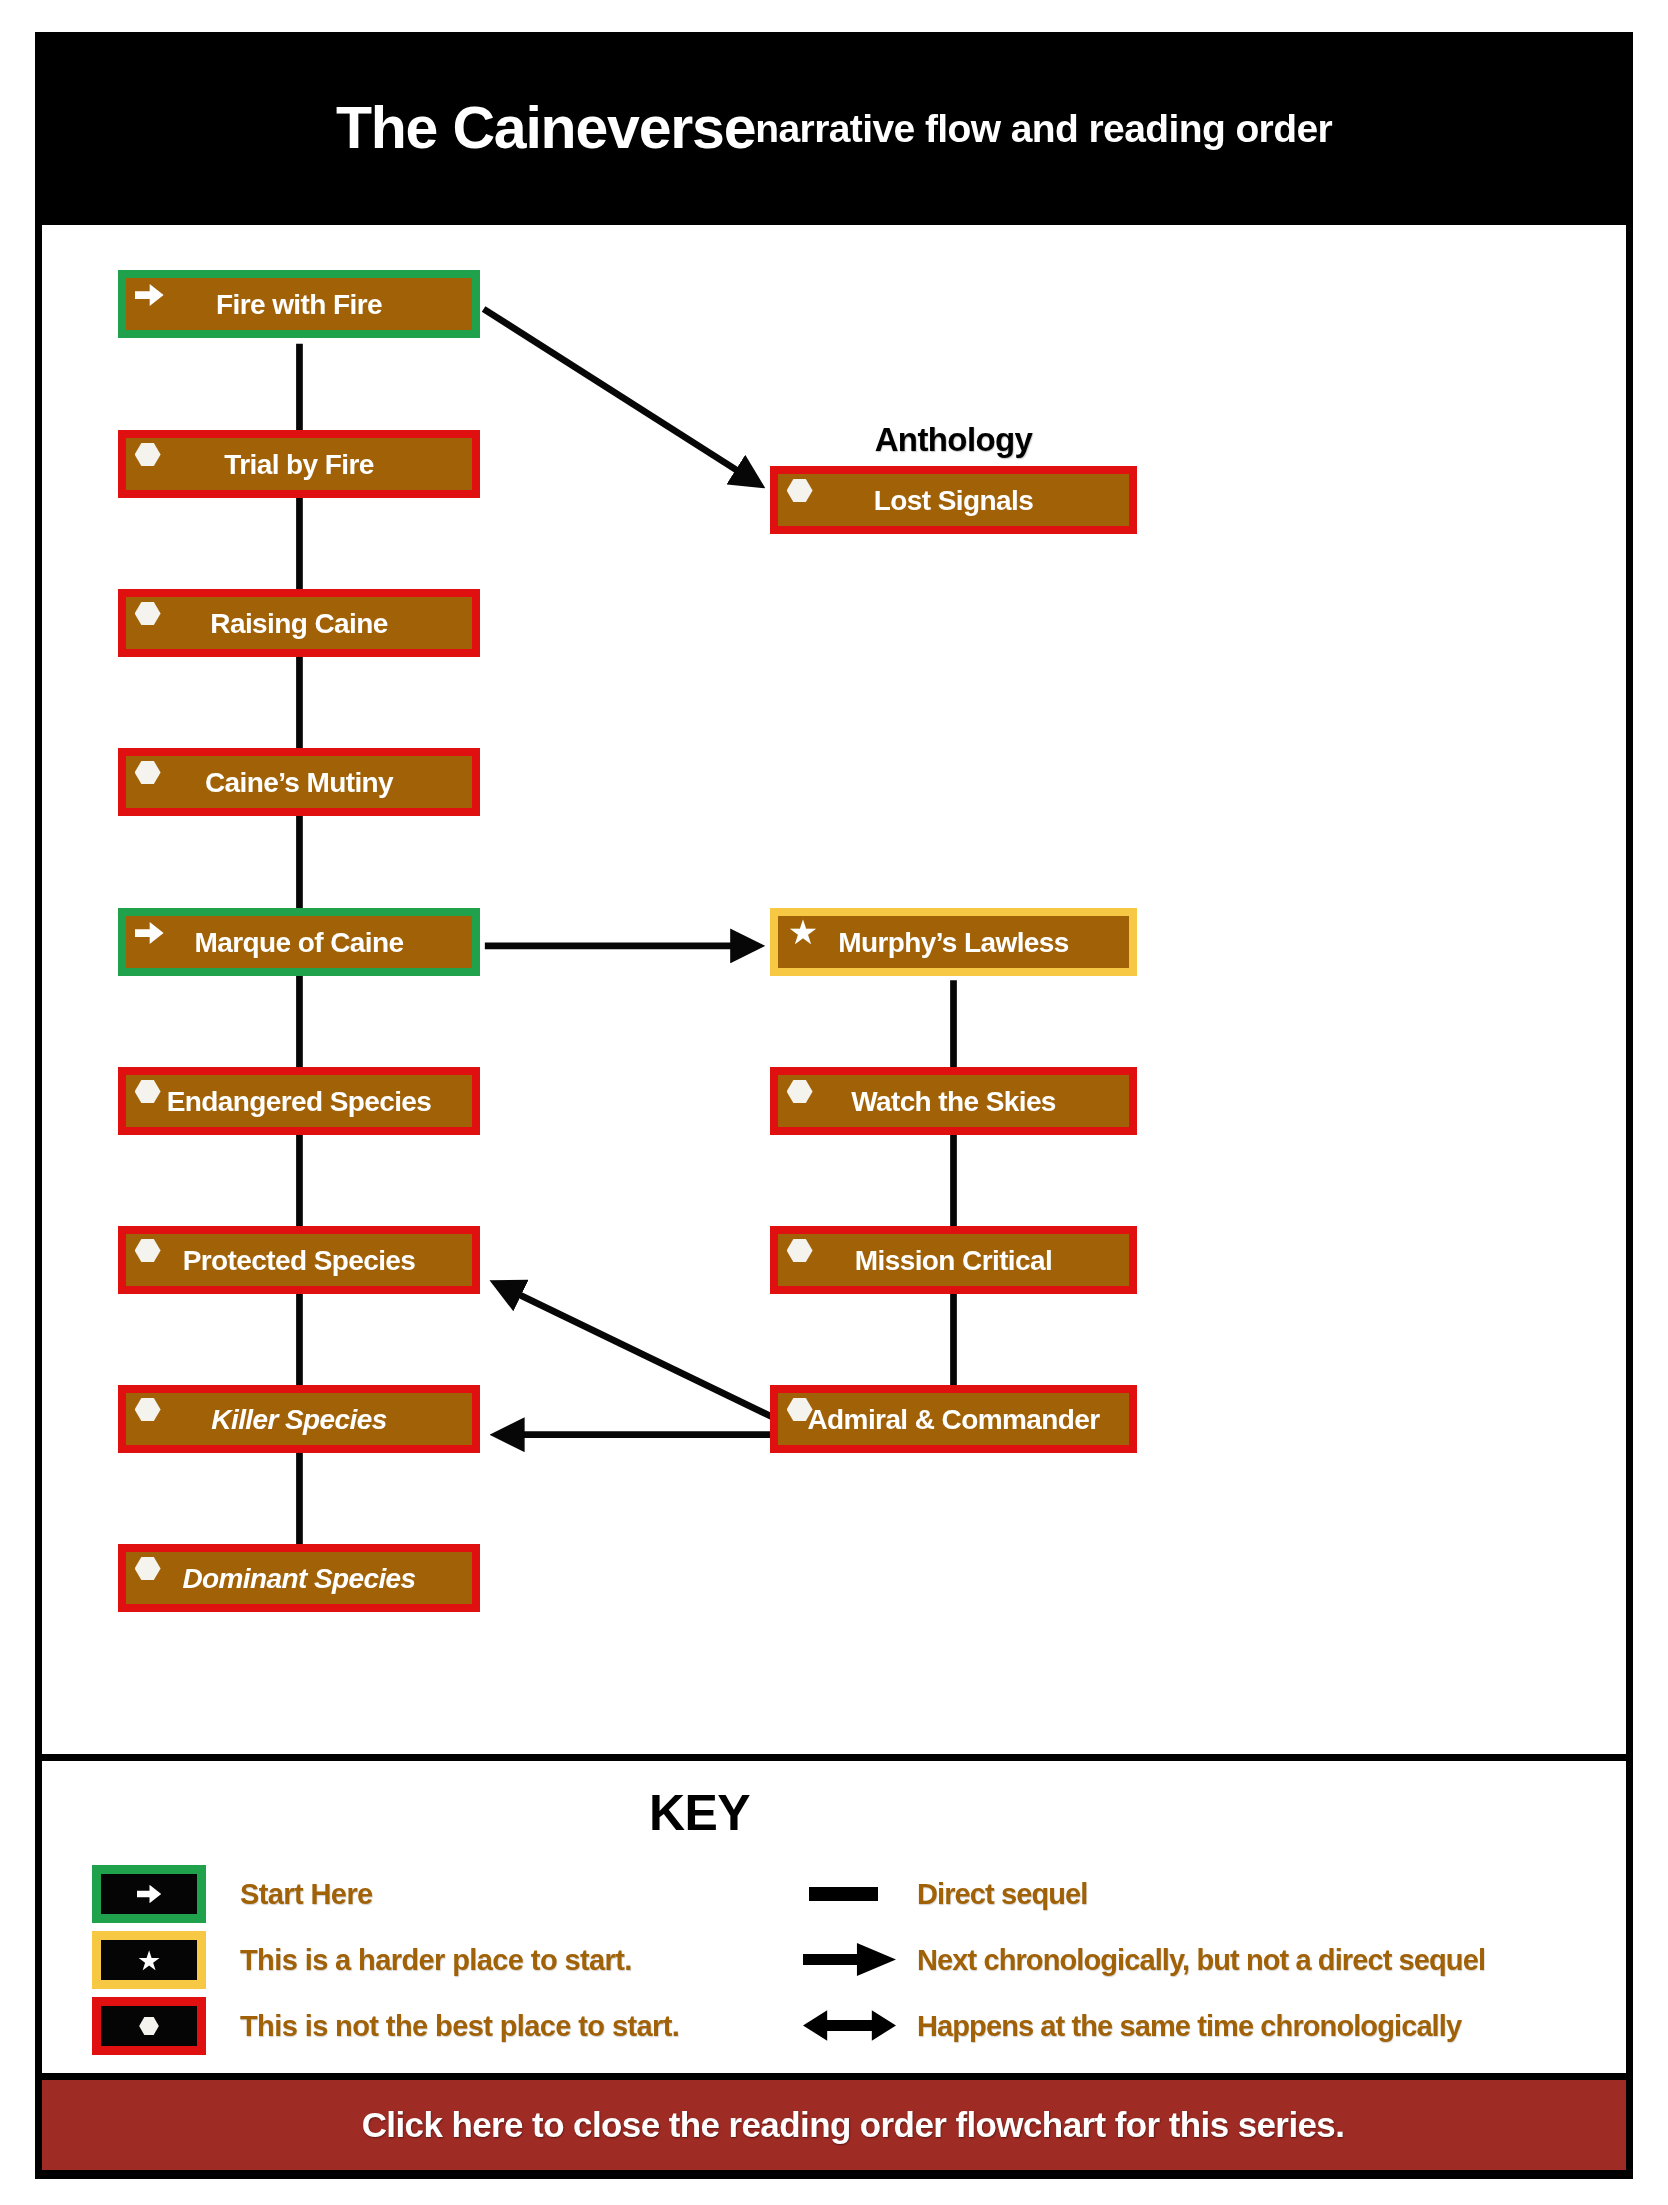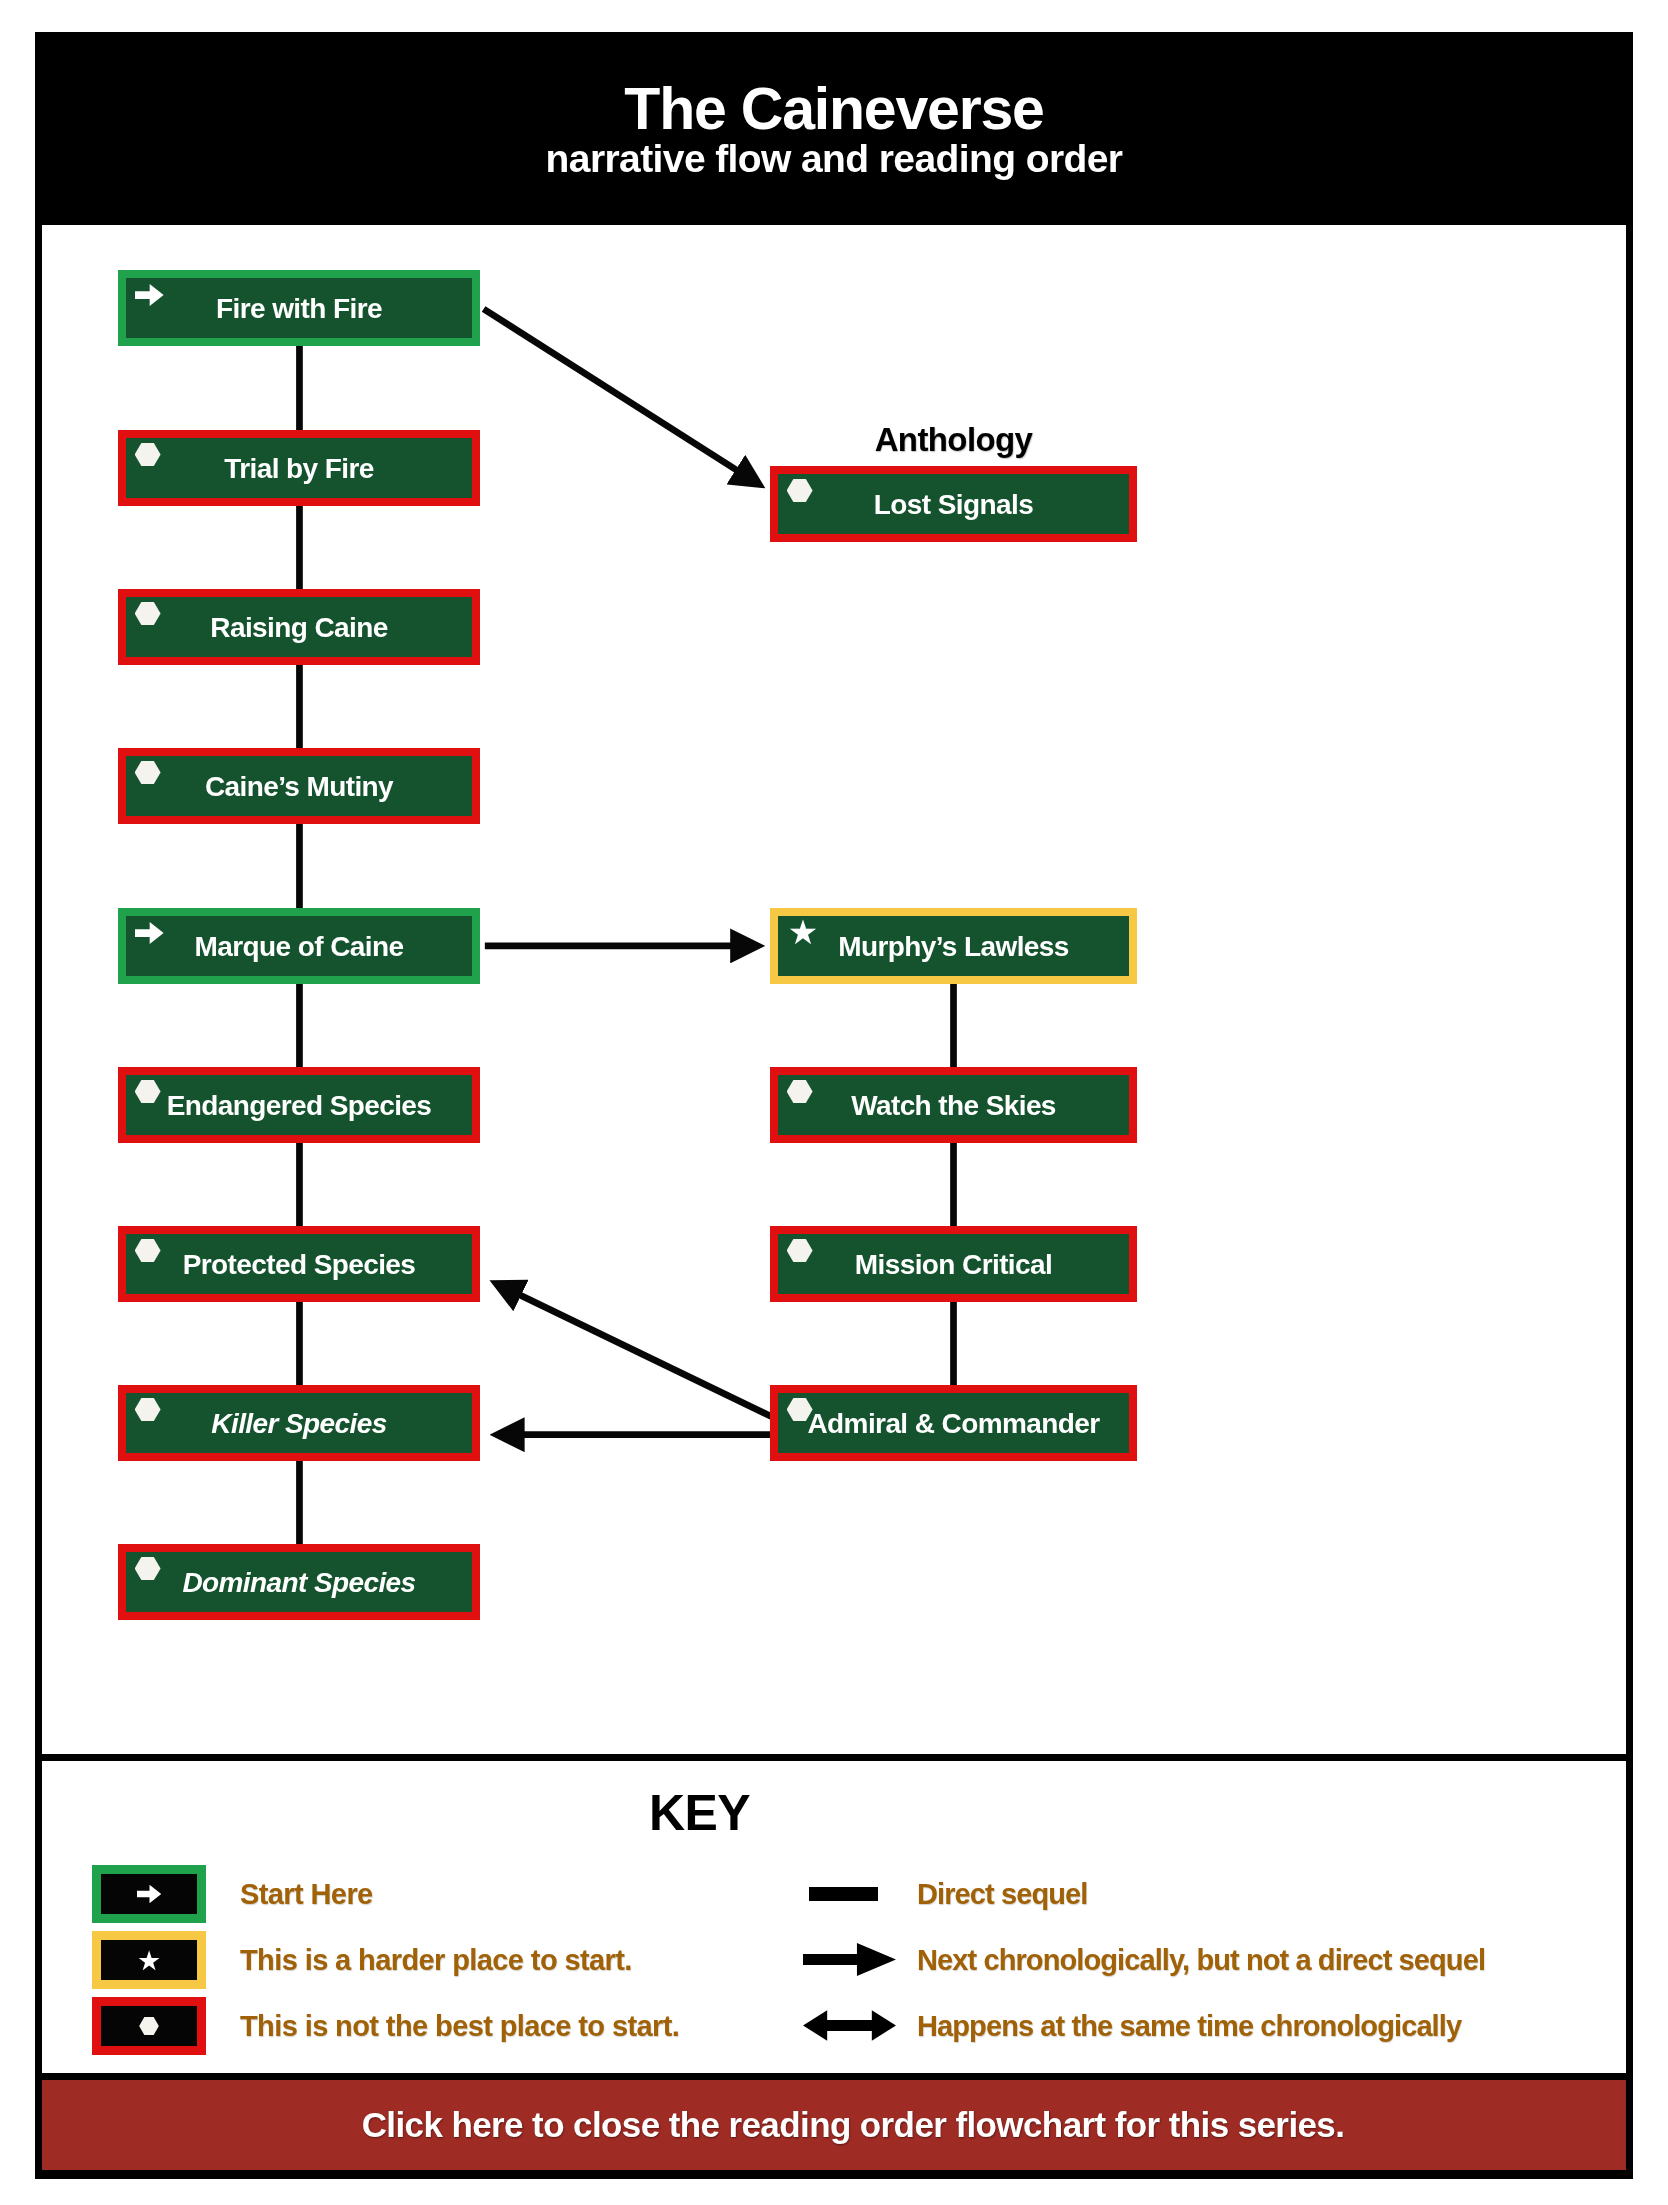--- a/index.html
+++ b/index.html
@@ -1,34 +1,34 @@
 <!DOCTYPE html>
 <html style="--start-green: #1FA24B; --harder-yellow: #F7C844; --notbest-red: #E01010; --footer-red: #9E2B24;font-size:9.8px"><head>
 <meta charset="utf-8">
 <style>
   html,body{margin:0;padding:0;background:#ffffff;}
   body{width:1669px;height:2205px;position:relative;font-family:"Liberation Sans",sans-serif;overflow:hidden;}
   *{box-sizing:border-box;}
 
   
   .section{position:absolute;left:35px;width:1598px;}
-  #title-bar{top:32px;height:193px;background:#000;color:#fff;display:flex;flex-direction:column;align-items:center;justify-content:center;gap:0;}
+  #title-bar{top:32px;height:193px;background:#000;color:#fff;display:flex;align-items:center;justify-content:center;gap:0;}
   #title-line1{font-size:59px;font-weight:bold;letter-spacing:-1.2px;line-height:1;}
   #title-line2{font-size:39px;font-weight:bold;letter-spacing:-0.6px;line-height:1;}
   #flow-section{top:225px;height:1529px;background:#fff;border-left:7.3px solid #000;border-right:7.3px solid #000;}
   #key-section{top:1754px;height:319px;background:#fff;border-left:7.3px solid #000;border-right:7.3px solid #000;border-top:7.3px solid #000;}
   #footer-bar{top:2073px;height:106px;background:var(--footer-red,#9E2B24);border:7.3px solid #000;border-bottom-width:9.8px;display:flex;align-items:center;justify-content:center;cursor:pointer;padding-left:38px;}
   #footer-bar span{color:#fff;font-size:35px;font-weight:bold;letter-spacing:-0.6px;text-shadow:0.6px 1.2px 1.8px rgba(0,0,0,.45);}
 
   
   #connectors{position:absolute;left:0;top:0;width:1669px;height:2205px;z-index:1;}
   #connectors line{stroke:#070707;stroke-width:11;}
 
   
-  .fbox{position:absolute;width:362px;height:76px;background:#14532d;border:8.6px solid #000;z-index:2;display:flex;align-items:center;justify-content:center;}
+  .fbox{position:absolute;width:362px;height:68px;background:#a16207;border:8.6px solid #000;z-index:2;display:flex;align-items:center;justify-content:center;}
   .fbox .lbl{color:#fff;font-size:28px;font-weight:bold;letter-spacing:-0.6px;line-height:1;padding-top:1.2px;}
   .fbox.italic .lbl{font-style:italic;}
   .fbox.b-start{border-color:var(--start-green,#1FA24B);}
   .fbox.b-harder{border-color:var(--harder-yellow,#F7C844);}
   .fbox.b-notbest{border-color:var(--notbest-red,#E01010);}
   .col-l{left:118px;}
   .col-r{left:770px;width:367px;}
 
   
   .icon-arrow{position:absolute;left:8.6px;top:6.1px;width:29px;height:22px;background:#fff;

